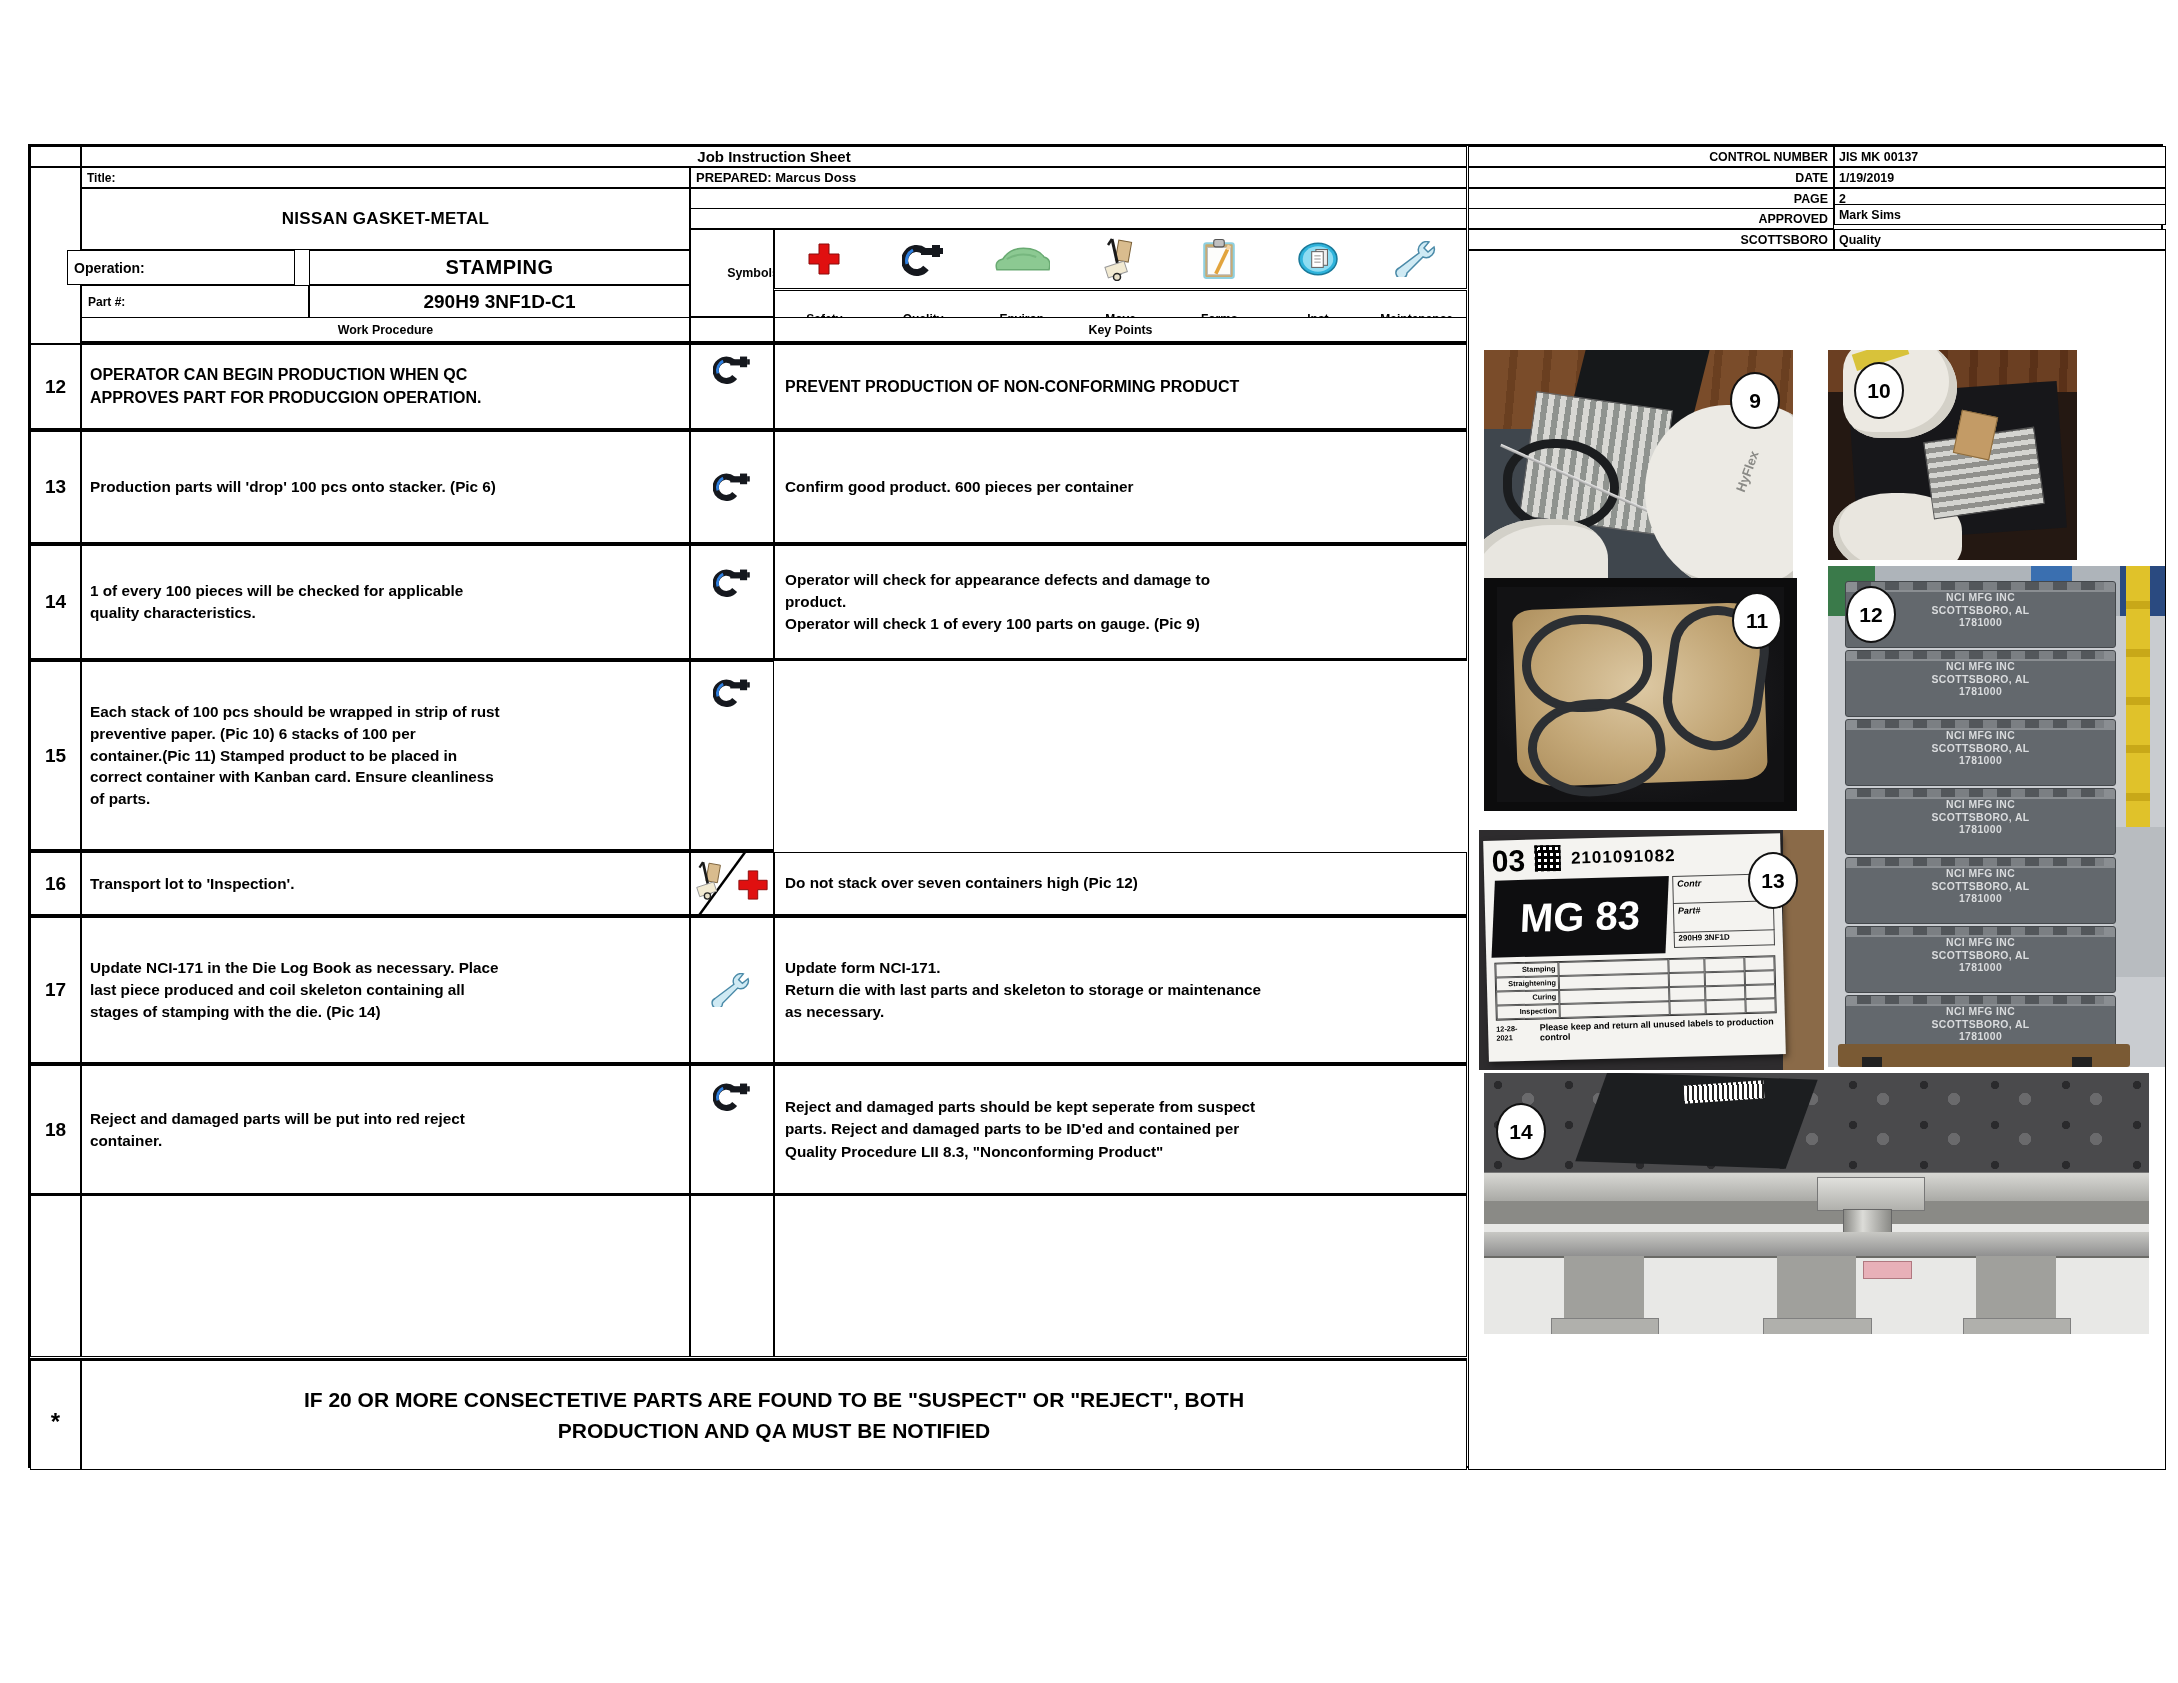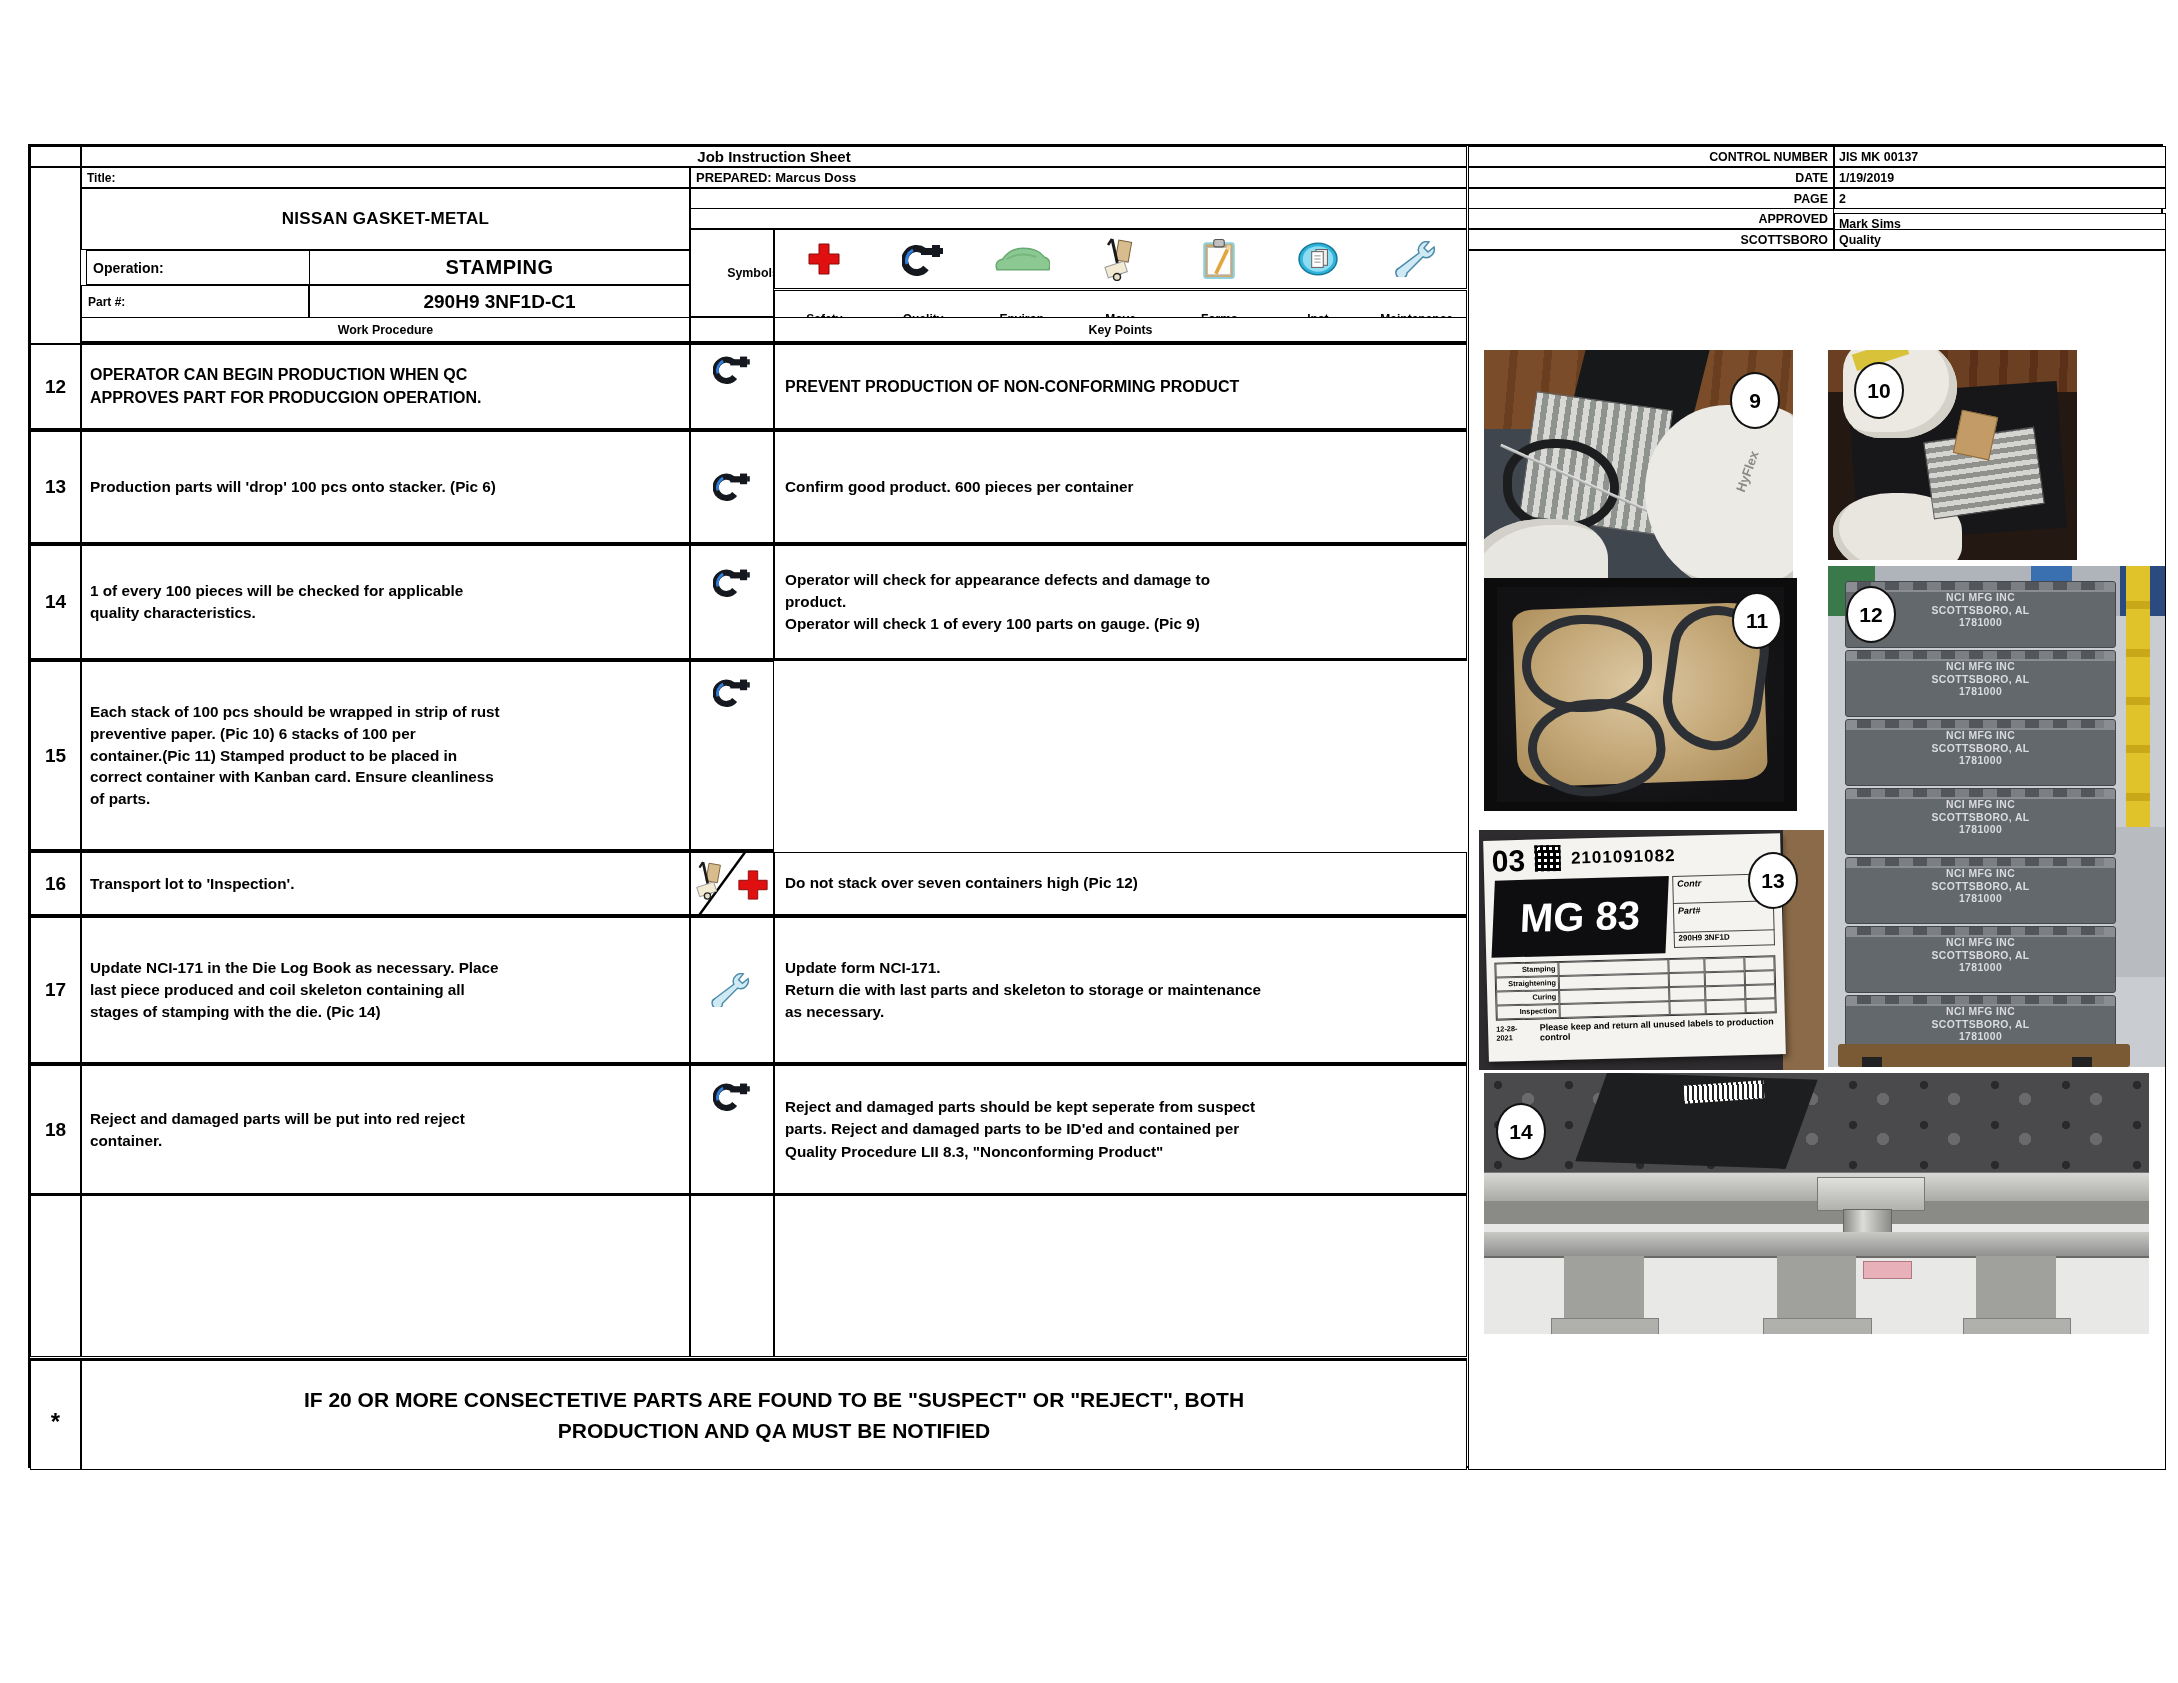--- a/index.html
+++ b/index.html
@@ -54,32 +54,32 @@
   <div class="cell" style="left:0;top:0;width:51px;height:21px;"></div>
   <div class="cell ctr" style="left:51px;top:0;width:1386px;height:21px;font-weight:bold;font-size:15px;">Job Instruction Sheet</div>
 
   <div class="cell rgt meta-l" style="left:1438px;top:0;width:366px;height:21px;">CONTROL NUMBER</div>
   <div class="cell lft meta-v" style="left:1804px;top:0;width:332px;height:21px;">JIS MK 00137</div>
   <div class="cell rgt meta-l" style="left:1438px;top:21px;width:366px;height:21px;">DATE</div>
   <div class="cell lft meta-v" style="left:1804px;top:21px;width:332px;height:21px;">1/19/2019</div>
   <div class="cell rgt meta-l" style="left:1438px;top:42px;width:366px;height:21px;">PAGE</div>
   <div class="cell lft meta-v" style="left:1804px;top:42px;width:332px;height:21px;">2</div>
   <div class="cell rgt meta-l" style="left:1438px;top:62px;width:366px;height:21px;">APPROVED</div>
-  <div class="cell lft meta-v" style="left:1804px;top:67px;width:332px;height:21px;">Mark Sims</div>
+  <div class="cell lft meta-v" style="left:1804px;top:58px;width:332px;height:21px;">Mark Sims</div>
   <div class="cell rgt meta-l" style="left:1438px;top:83px;width:366px;height:21px;">SCOTTSBORO</div>
   <div class="cell lft meta-v" style="left:1804px;top:83px;width:332px;height:21px;">Quality</div>
 
   <div class="cell" style="left:0;top:21px;width:51px;height:177px;"></div>
   <div class="cell lft" style="left:51px;top:21px;width:609px;height:21px;font-weight:bold;font-size:12px;padding-left:5px;">Title:</div>
   <div class="cell lft" style="left:660px;top:21px;width:777px;height:21px;font-weight:bold;font-size:13px;padding-left:5px;">PREPARED:  Marcus Doss</div>
   <div class="cell ctr" style="left:51px;top:42px;width:609px;height:62px;font-weight:bold;font-size:17px;letter-spacing:0.3px;">NISSAN GASKET-METAL</div>
   <div class="cell" style="left:660px;top:42px;width:777px;height:21px;"></div>
   <div class="cell" style="left:660px;top:62px;width:777px;height:21px;"></div>
 
-  <div class="cell lft" style="left:56px;top:104px;width:228px;height:35px;font-weight:bold;font-size:14px;padding-left:6px;">Operation:</div>
+  <div class="cell lft" style="left:37px;top:104px;width:228px;height:35px;font-weight:bold;font-size:14px;padding-left:6px;">Operation:</div>
   <div class="cell ctr" style="left:279px;top:104px;width:381px;height:35px;font-weight:bold;font-size:20px;letter-spacing:0.5px;">STAMPING</div>
   <div class="cell lft" style="left:51px;top:139px;width:228px;height:33px;font-weight:bold;font-size:12px;padding-left:6px;">Part #:</div>
   <div class="cell ctr" style="left:279px;top:139px;width:381px;height:33px;font-weight:bold;font-size:19px;">290H9 3NF1D-C1</div>
 
   <div class="cell ctr" style="left:660px;top:83px;width:84px;height:88px;font-weight:bold;font-size:12.4px;padding-left:42px;">Symbols</div>
   <div class="cell" style="left:744px;top:83px;width:693px;height:60px;display:flex;">
     <span class="legend-slot">
       <svg width="34" height="34" viewBox="0 0 34 34">
           <path d="M12 2 h10 v10 h10 v10 h-10 v10 h-10 v-10 h-10 v-10 h10 z" fill="#e01010" stroke="#8a0a0a"></path>
         </svg>

